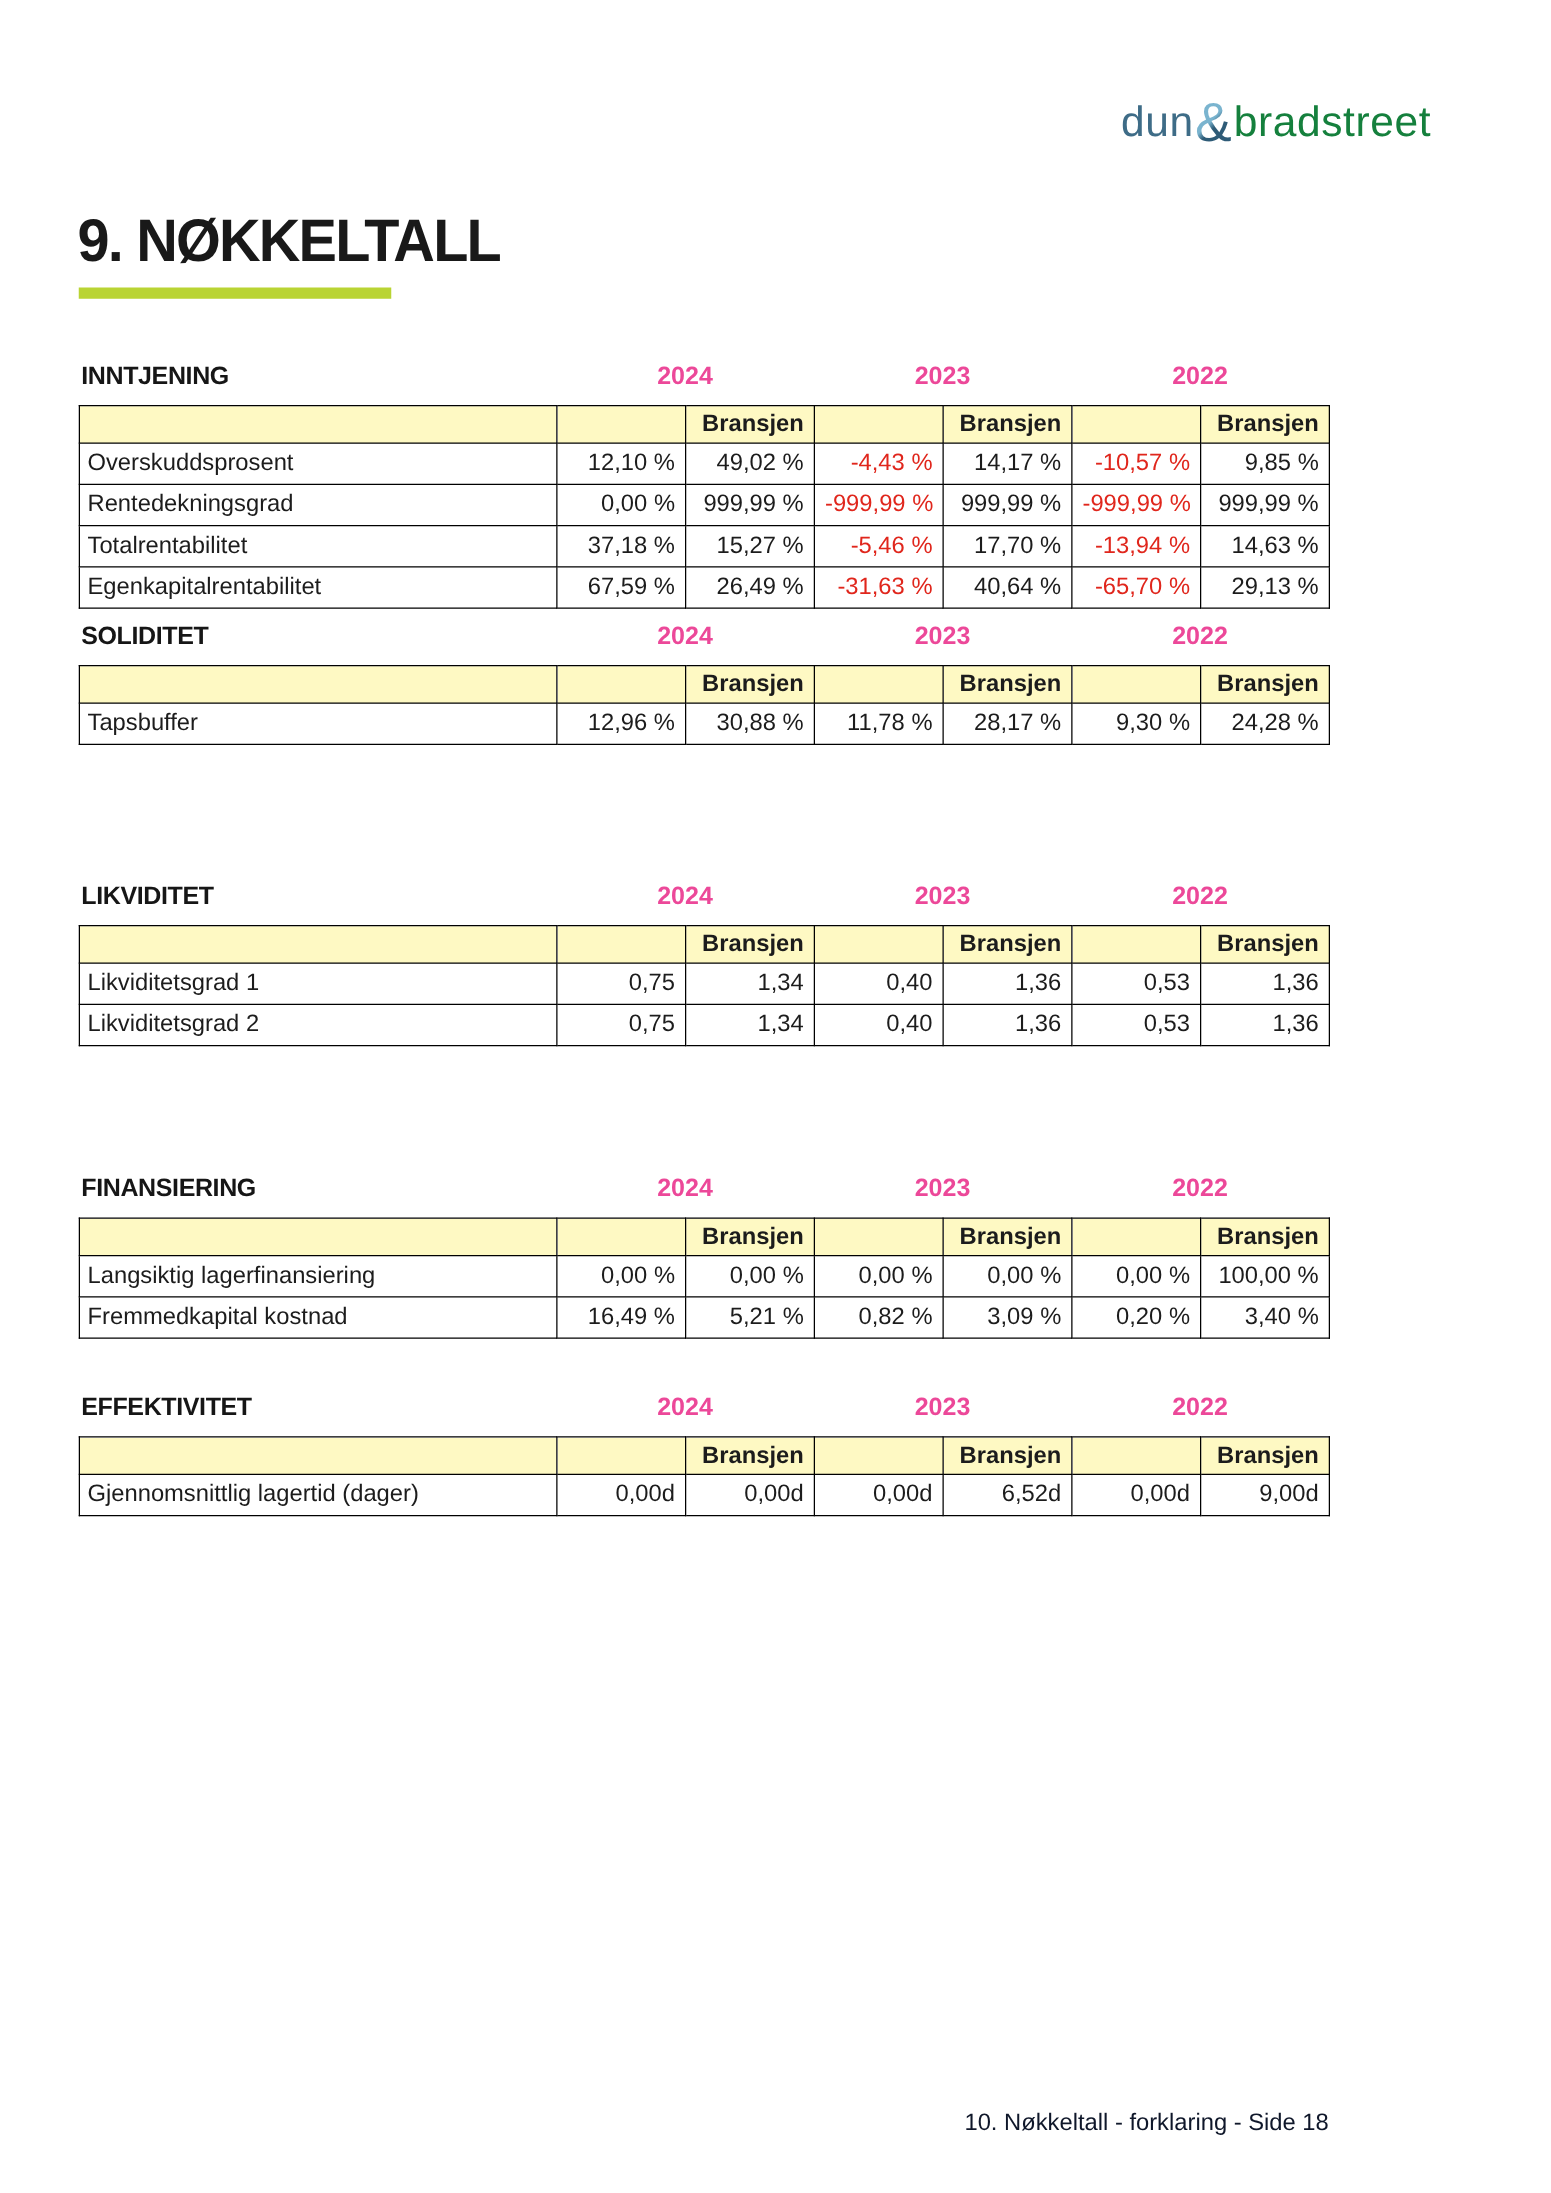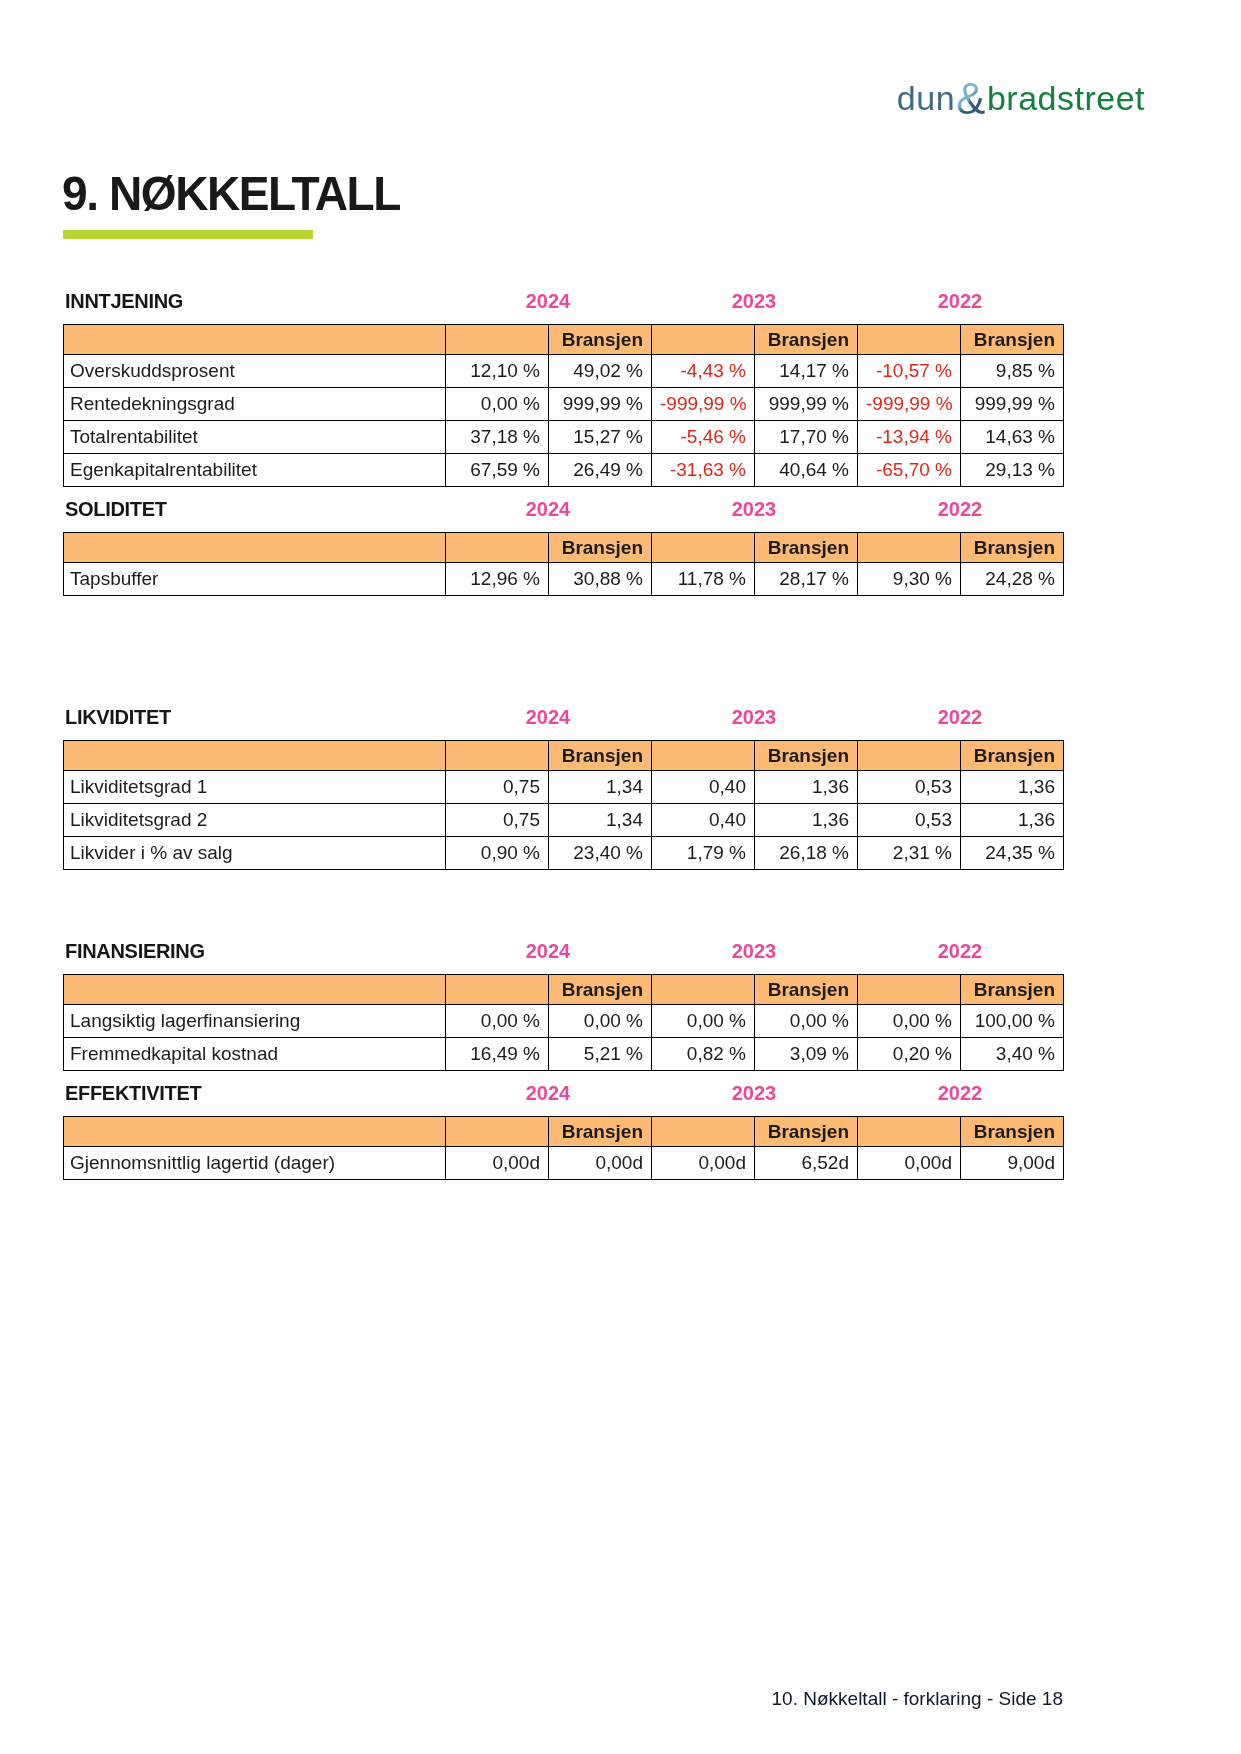--- a/index.html
+++ b/index.html
@@ -24,34 +24,34 @@
     transform:scaleX(.96);transform-origin:left;
   }
   .title-underline{position:absolute;left:63px;top:230px;width:250px;height:9px;background:#b9d433;}
   
   .sections{position:absolute;left:63px;top:0;width:1000px;}
   .section{position:absolute;left:0;width:1000px;}
   .section:nth-child(1){top:290px;}
   .section:nth-child(2){top:498px;}
   .section:nth-child(3){top:706px;}
   .section:nth-child(4){top:940px;}
-  .section:nth-child(5){top:1082px;}
+  .section:nth-child(5){top:1115px;}
   .sec-head{position:relative;height:24px;margin-bottom:10px;}
   .sec-title{position:absolute;left:2px;top:0;font-size:20px;font-weight:bold;letter-spacing:-.3px;color:#161616;}
   .year{position:absolute;top:0;width:206px;text-align:center;font-size:20px;font-weight:bold;color:#ec4899;}
   .year.y0{left:382px;}
   .year.y1{left:588px;}
   .year.y2{left:794px;}
   table.grid{border-collapse:collapse;table-layout:fixed;width:1000px;}
   table.grid td{
     border:1px solid #000;font-size:19px;color:#1c1c1c;
     height:32px;padding:0 8px 0 8px;overflow:hidden;white-space:nowrap;
     text-align:right;vertical-align:middle;background:#fff;
   }
-  table.grid tr.hdr td{background:#fdba74;height:29px;font-weight:bold;}
+  table.grid tr.hdr td{background:#fef9c3;height:29px;font-weight:bold;}
   table.grid td.lbl{text-align:left;padding-left:6px;}
   table.grid td.neg{color:#e0261c;}
   
   .footer{position:absolute;top:1688px;right:178px;font-size:19px;color:#0f172a;}
 </style>
 </head>
 <body>
 
 <div class="logo">
   <span class="dun">dun</span><span class="amp">&amp;</span><span class="bradstreet">bradstreet</span>
@@ -204,29 +204,20 @@
           </tr>
           <tr>
             <td class="lbl">Likviditetsgrad 2</td>
             <td>0,75</td>
             <td>1,34</td>
             <td>0,40</td>
             <td>1,36</td>
             <td>0,53</td>
             <td>1,36</td>
           </tr>
-          <tr>
-            <td class="lbl">Likvider i % av salg</td>
-            <td>0,90 %</td>
-            <td>23,40 %</td>
-            <td>1,79 %</td>
-            <td>26,18 %</td>
-            <td>2,31 %</td>
-            <td>24,35 %</td>
-          </tr>
         </tbody>
       </table>
     </div>
     <div class="section">
       <div class="sec-head">
         <span class="sec-title">FINANSIERING</span>
         <span class="year y0">2024</span>
         <span class="year y1">2023</span>
         <span class="year y2">2022</span>
       </div>

